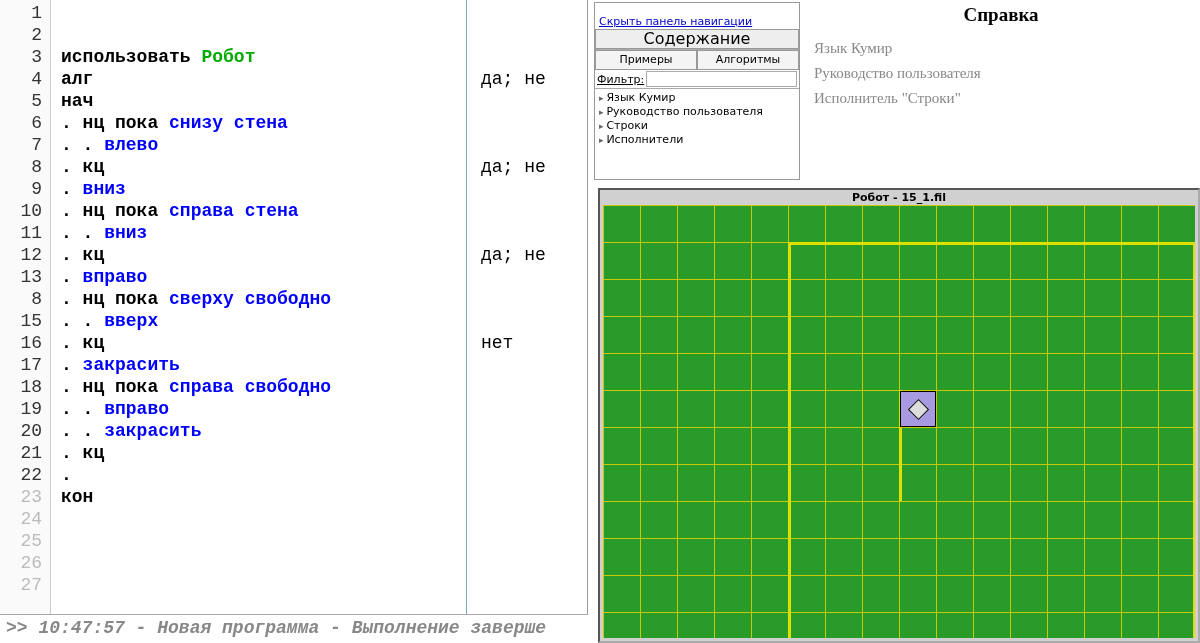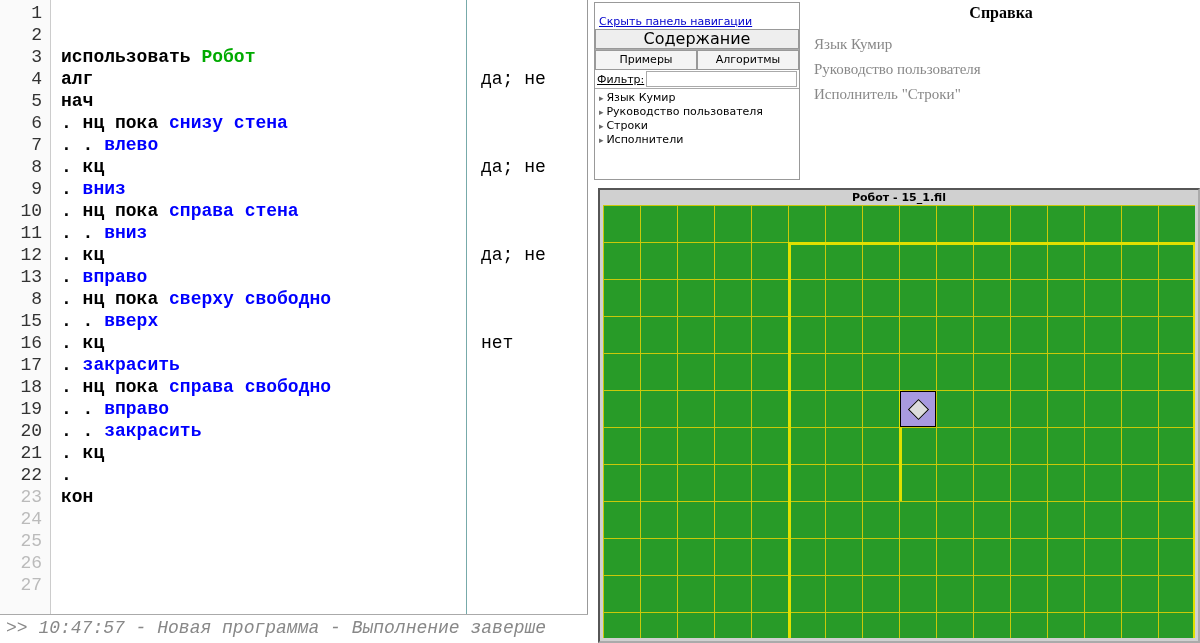--- a/index.html
+++ b/index.html
@@ -80,20 +80,21 @@
     height: 29px;
     border-top: 1px solid #aaa;
     font-family: "Courier New", monospace;
     font-size: 18px;
     font-style: italic;
     color: #888;
     padding: 3px 6px;
     background: #fff;
     white-space: nowrap;
     overflow: hidden;
+    font-weight: bold;
   }
 
   
   .help-panel {
     position: absolute;
     left: 592px;
     top: 0;
     width: 608px;
     height: 186px;
     display: flex;
@@ -154,21 +155,21 @@
     content: "▸ "; color:#666; font-size:9px;
   }
   .help-content {
     flex:1;
     padding: 4px 12px;
     font-family: Georgia, serif;
     color: #888;
   }
   .help-title {
     font-family: Georgia, serif;
-    font-size: 16px;
+    font-size: 19px;
     font-weight: bold;
     color: #000;
     text-align: center;
     margin-bottom: 14px;
   }
   .help-link {
     display:block; margin: 8px 0; color:#888; font-size:15px;
     cursor:pointer;
   }
 

